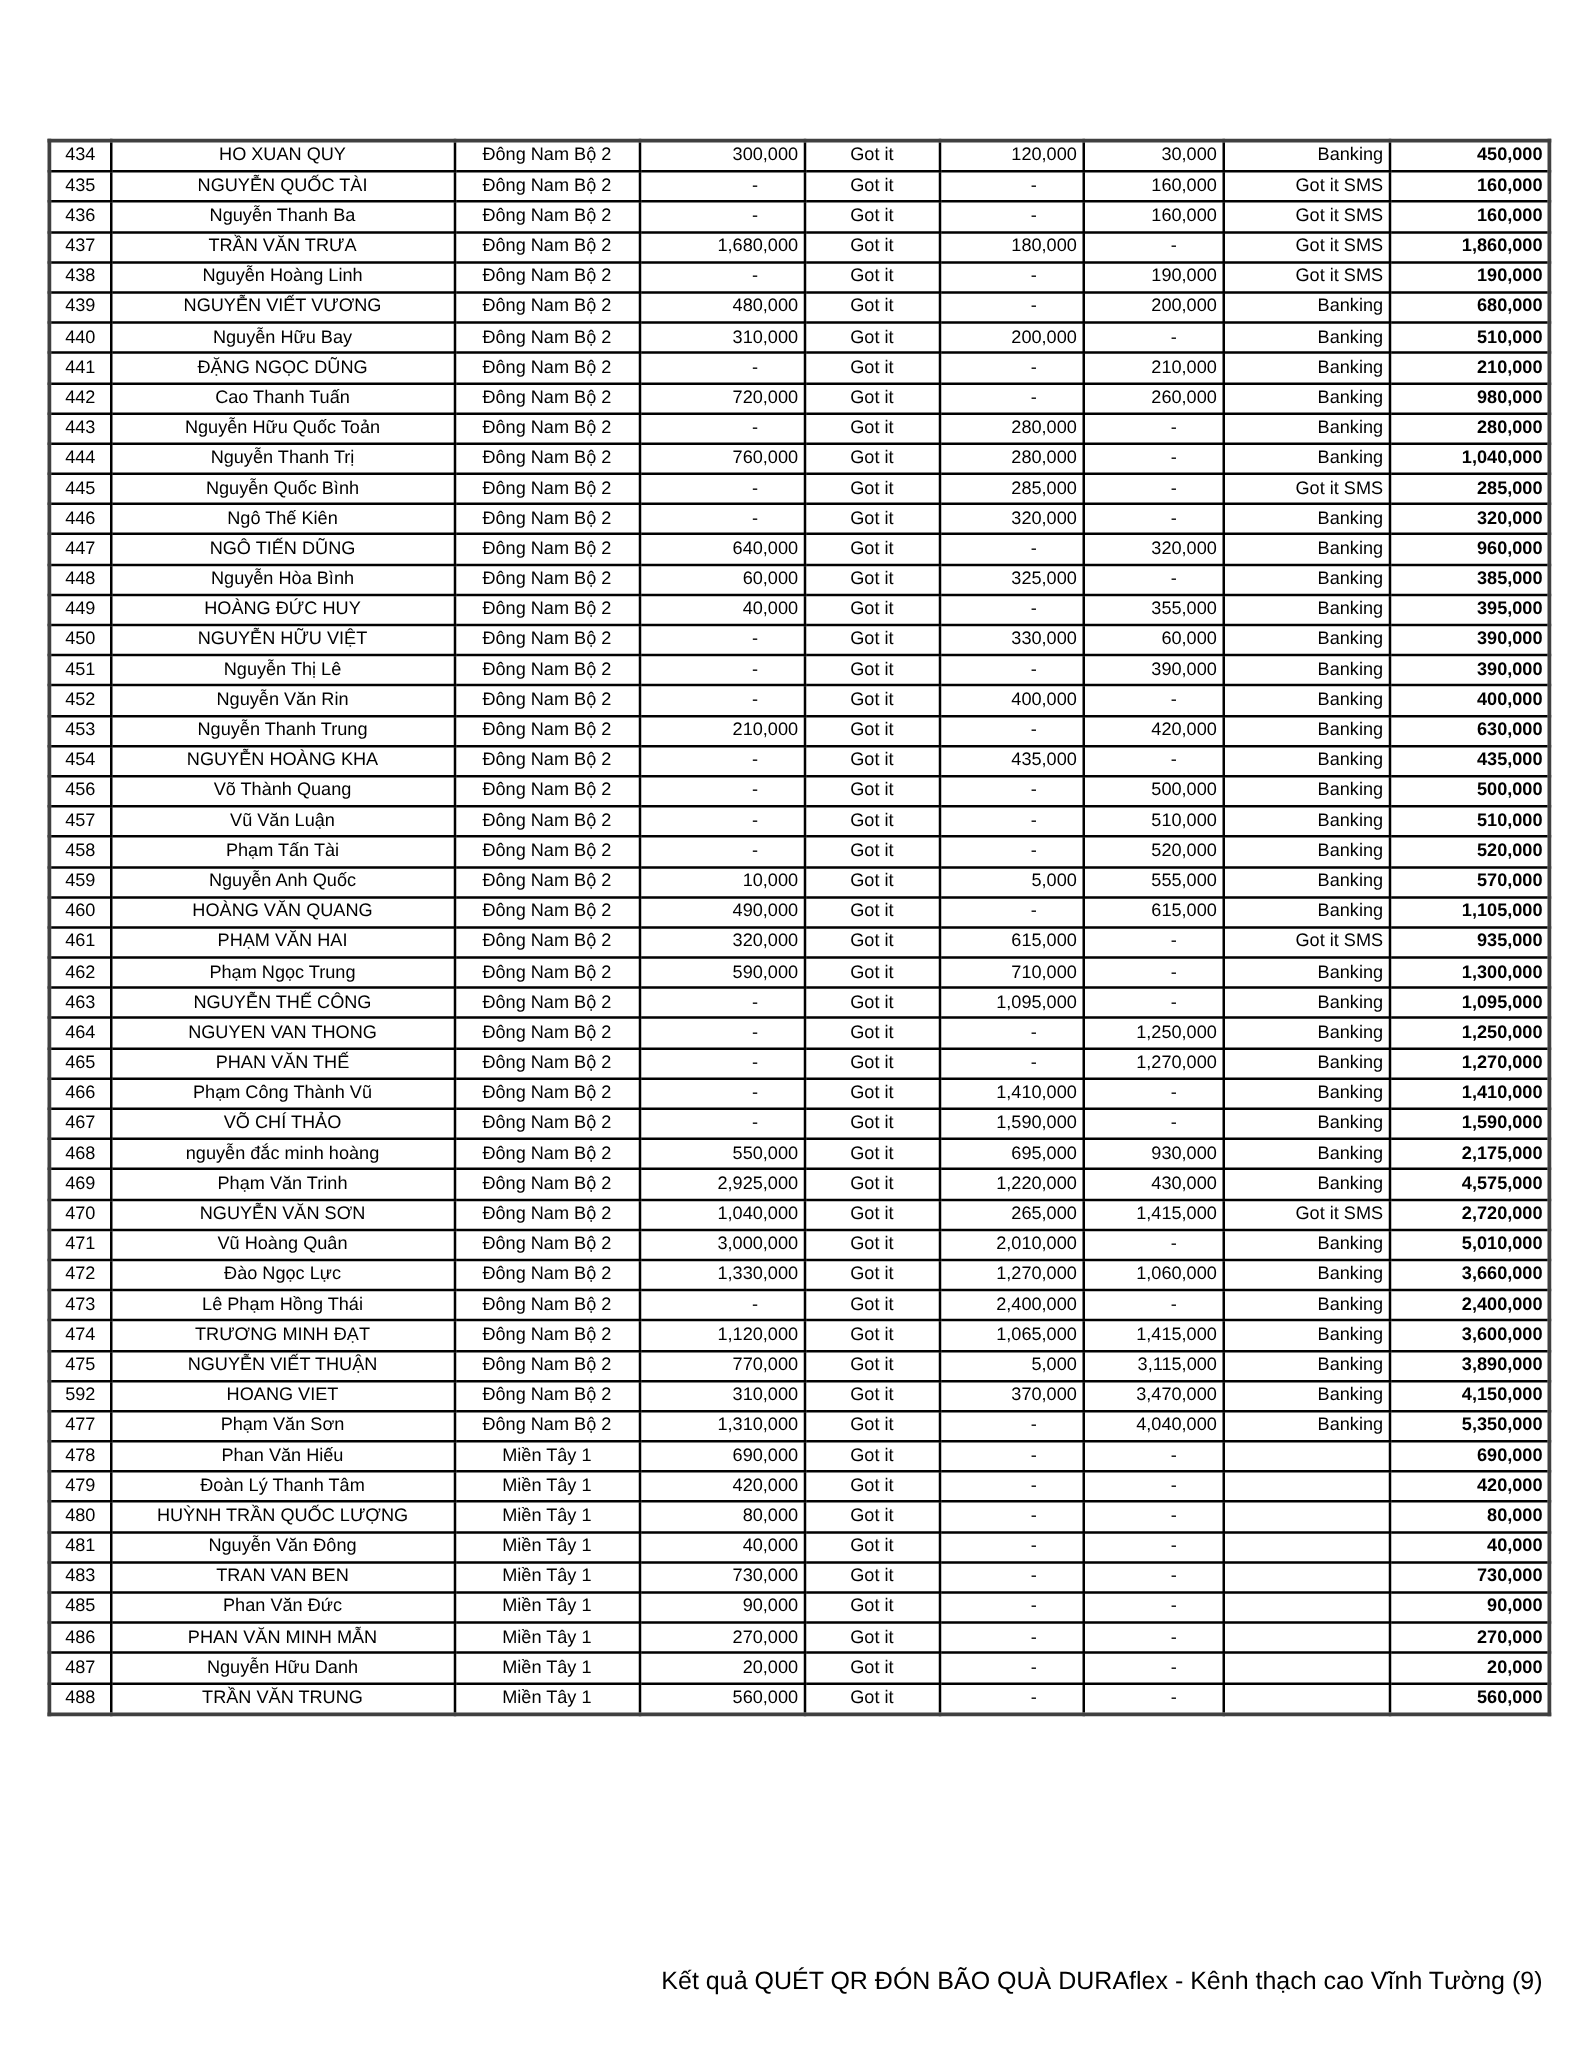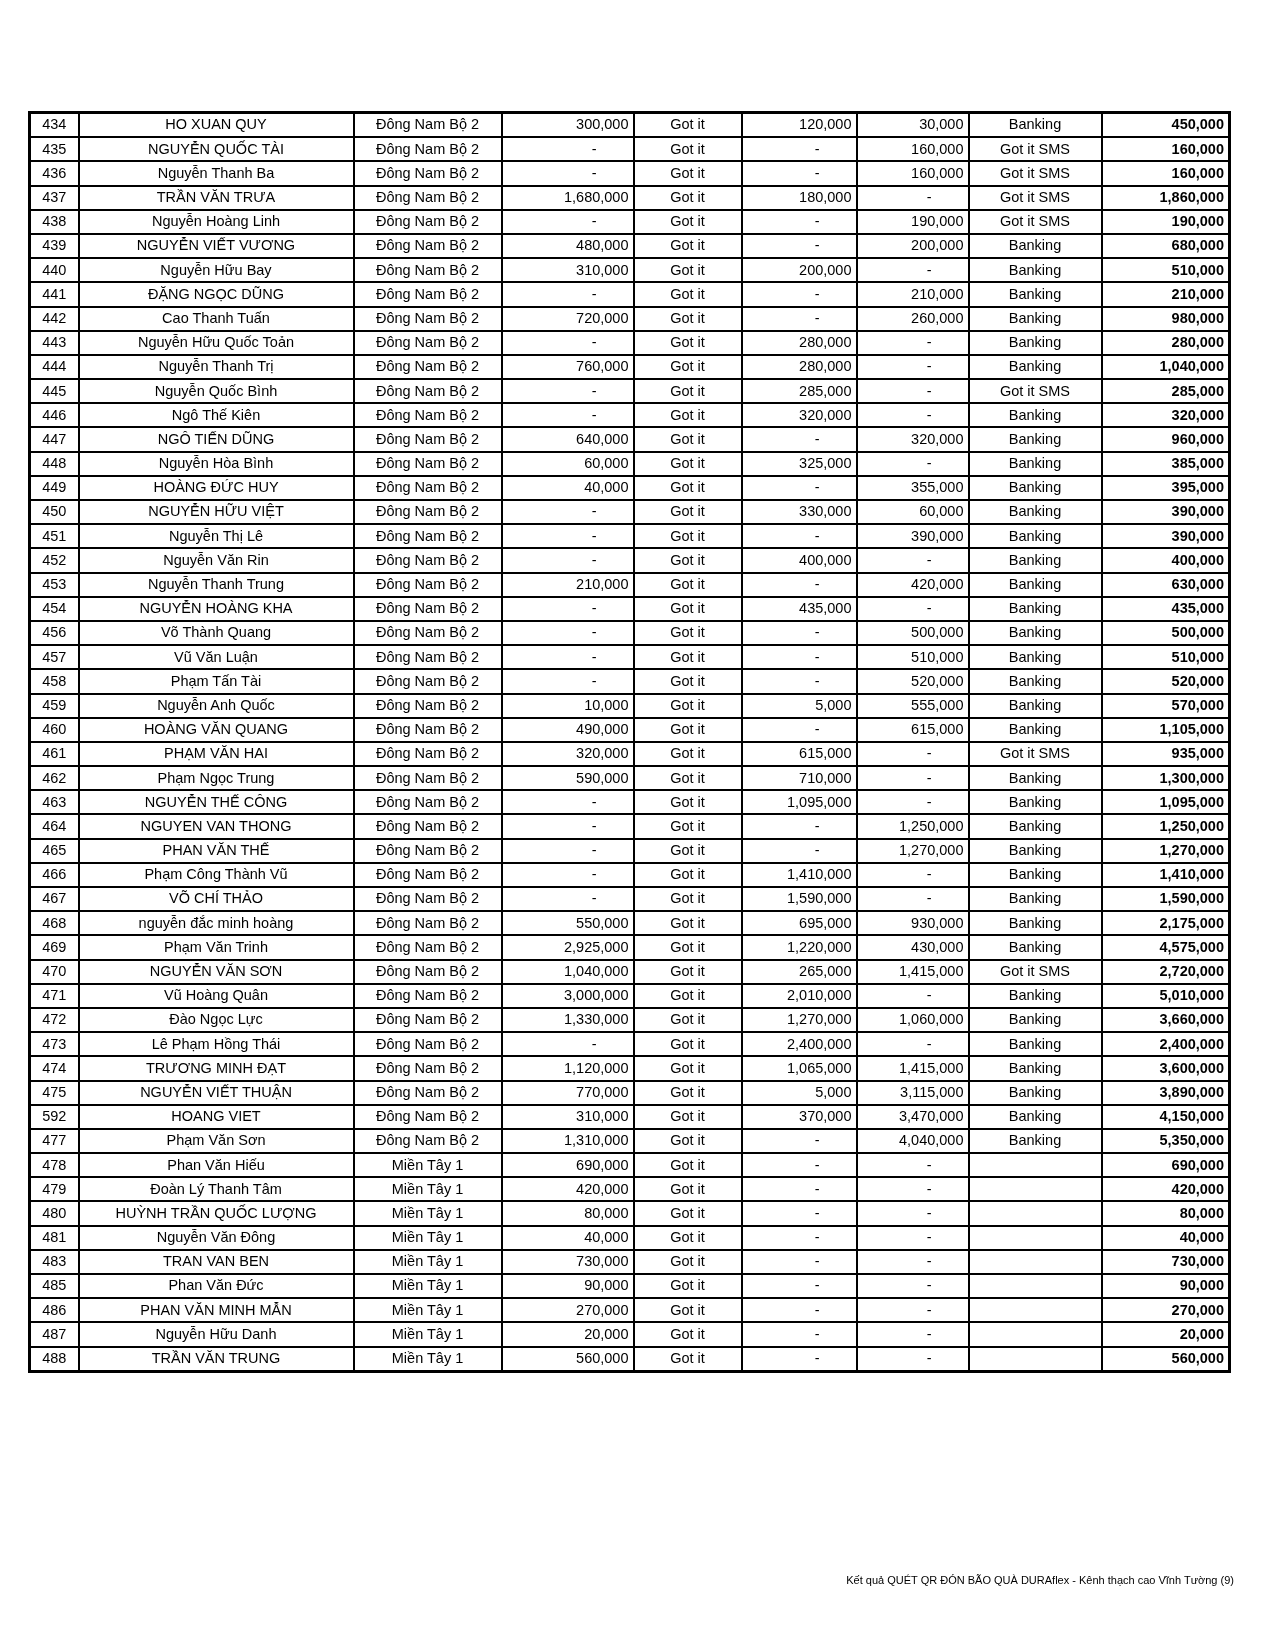--- a/index.html
+++ b/index.html
@@ -11,47 +11,47 @@
     position: relative;
     width: 1275px;
     height: 1650px;
     background: #ffffff;
     font-family: "Liberation Sans", sans-serif;
     color: #000000;
     overflow: hidden;
   }
   table.results {
     position: absolute;
-    left: 28px;
+    left: 38px;
     top: 111px;
     width: 1200px;
     border-collapse: collapse;
     table-layout: fixed;
-    border: 3px solid #000000;
+    border: 3px solid #404040;
   }
   table.results td {
     border: 2px solid #000000;
     height: 22.2px;
     font-size: 14.5px;
     line-height: 1.05;
     padding: 0 4px;
     overflow: hidden;
     white-space: nowrap;
     vertical-align: middle;
   }
   td.c { text-align: center; }
-  td.l { text-align: center; padding-left: 7px; border-radius: 10px; }
+  td.l { text-align: right; padding-left: 7px; border-radius: 10px; }
   td.r { text-align: right; padding-right: 10px; }
   td.r.dash { padding-right: 36px; }
   td.total { font-weight: bold; margin-top: 24px; }
   .footer {
     position: absolute;
     top: 1574px;
     right: 41px;
-    font-size: 11px;
+    font-size: 20px;
     color: #000000;
     white-space: nowrap;
   }
 </style>
 </head>
 <body>
 
 <div class="page">
   <table class="results">
     <colgroup>

